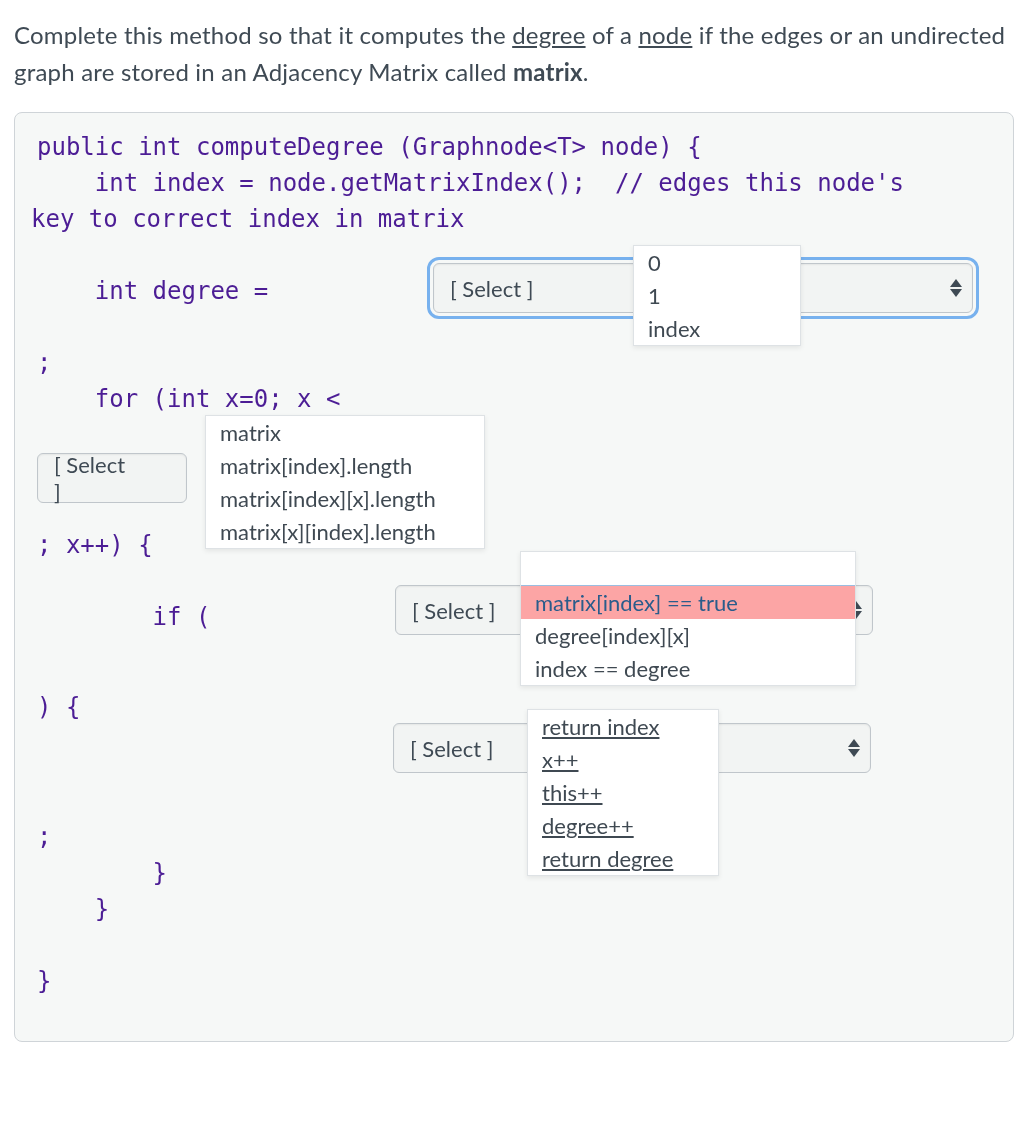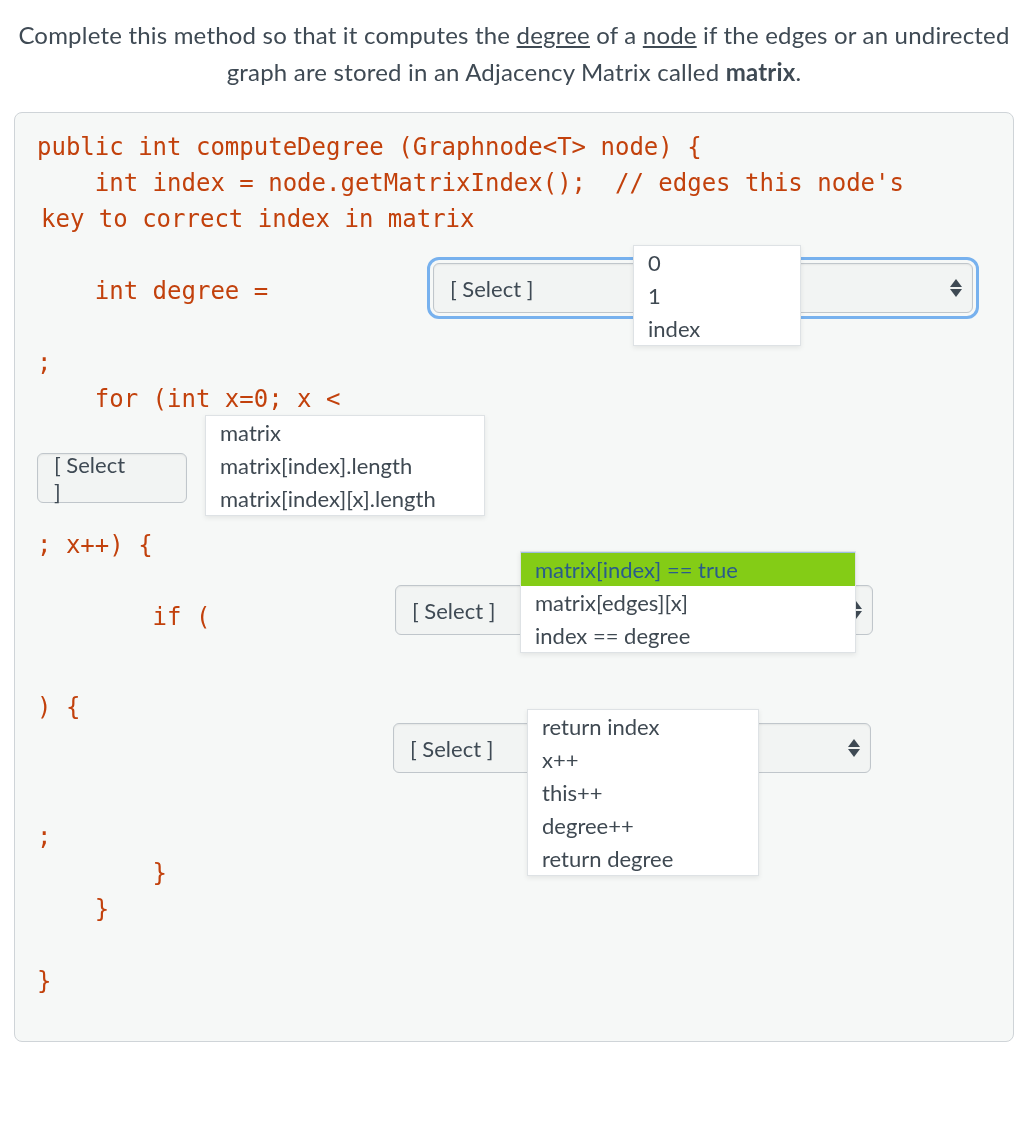--- a/index.html
+++ b/index.html
@@ -9,43 +9,42 @@
     font-family: "Lato", "Helvetica Neue", Arial, sans-serif;
     font-size: 24px;
     color: #3f4a54;
     background: #ffffff;
     width: 1028px;
   }
   .question {
     line-height: 1.55;
     margin-bottom: 22px;
     letter-spacing: 0.2px;
-    text-align: center;
   }
   .question .ul { text-decoration: underline; }
   .question .bold { font-weight: 700; }
   .code-box {
     border: 1px solid #cfd4d8;
     border-radius: 8px;
     background: #f6f8f7;
     padding: 20px 18px 30px 18px;
     position: relative;
     height: 930px;
   }
   .mono {
     font-family: "Consolas", "Menlo", "DejaVu Sans Mono", monospace;
     font-size: 24px;
-    color: #c2410c;
+    color: #4c1d95;
     white-space: pre;
     position: absolute;
   }
   
   .l1 { top: 20px; left: 22px; }
   .l2 { top: 56px; left: 22px; }
-  .l3 { top: 92px; left: 26px; }
+  .l3 { top: 92px; left: 16px; }
   .l4 { top: 164px; left: 22px; text-align: right; }
   .l5 { top: 236px; left: 22px; }
   .l6 { top: 272px; left: 22px; }
   .l7 { top: 418px; left: 22px; }
   .l8 { top: 490px; left: 22px; }
   .l9 { top: 580px; left: 22px; }
   .l10 { top: 710px; left: 22px; }
   .l11 { top: 746px; left: 22px; }
   .l12 { top: 782px; left: 22px; }
   .l13 { top: 818px; left: 22px; }
@@ -93,28 +92,29 @@
     box-shadow: 0 2px 5px rgba(0,0,0,0.08);
     font-family: "Lato", Arial, sans-serif;
     font-size: 22px;
     color: #3f4952;
   }
   .opts div {
     padding: 3px 18px 3px 14px;
     white-space: nowrap;
   }
   .opts div.hl {
-    background: #84cc16;
+    background: #fca5a5;
     color: #2a5c8b;
     border-top: 1px solid #9bbde0;
+    margin-top: 33px;
   }
   .opts1 { top: 132px; left: 618px; width: 168px; }
   .opts2 { top: 302px; left: 190px; width: 280px; }
   .opts3 { top: 438px; left: 505px; width: 336px; }
-  .opts4 { top: 596px; left: 512px; width: 232px; }
+  .opts4 { top: 596px; left: 512px; width: 192px; text-decoration: underline; }
 </style>
 </head>
 <body>
 
 <div class="question">
   <span>Complete this method so that it computes the </span><span class="ul">degree</span><span> of a </span><span class="ul">node</span><span> if the edges or an undirected graph are stored in an Adjacency Matrix called </span><span class="bold">matrix</span><span>.</span>
 </div>
 
 <div class="code-box">
   <div class="mono l1">public int computeDegree (Graphnode&lt;T&gt; node) {</div>
@@ -148,36 +148,37 @@
     <div>index</div>
   </div>
 
   <div class="select-box select2">
     <span>[ Select ]</span>
   </div>
   <div class="opts opts2">
     <div>matrix</div>
     <div>matrix[index].length</div>
     <div>matrix[index][x].length</div>
+    <div>matrix[x][index].length</div>
   </div>
 
   <div class="select-box select3">
     <span>[ Select ]</span>
     <span class="spinner">
       <svg width="12" height="8">
           <polygon class="t" points="6,0 12,8 0,8"></polygon>
         </svg>
       <svg width="12" height="8">
           <polygon class="t" points="0,0 12,0 6,8"></polygon>
         </svg>
     </span>
   </div>
   <div class="opts opts3">
     <div class="hl">matrix[index] == true</div>
-    <div>matrix[edges][x]</div>
+    <div>degree[index][x]</div>
     <div>index == degree</div>
   </div>
 
   <div class="select-box select4">
     <span>[ Select ]</span>
     <span class="spinner">
       <svg width="12" height="8">
           <polygon class="t" points="6,0 12,8 0,8"></polygon>
         </svg>
       <svg width="12" height="8">

